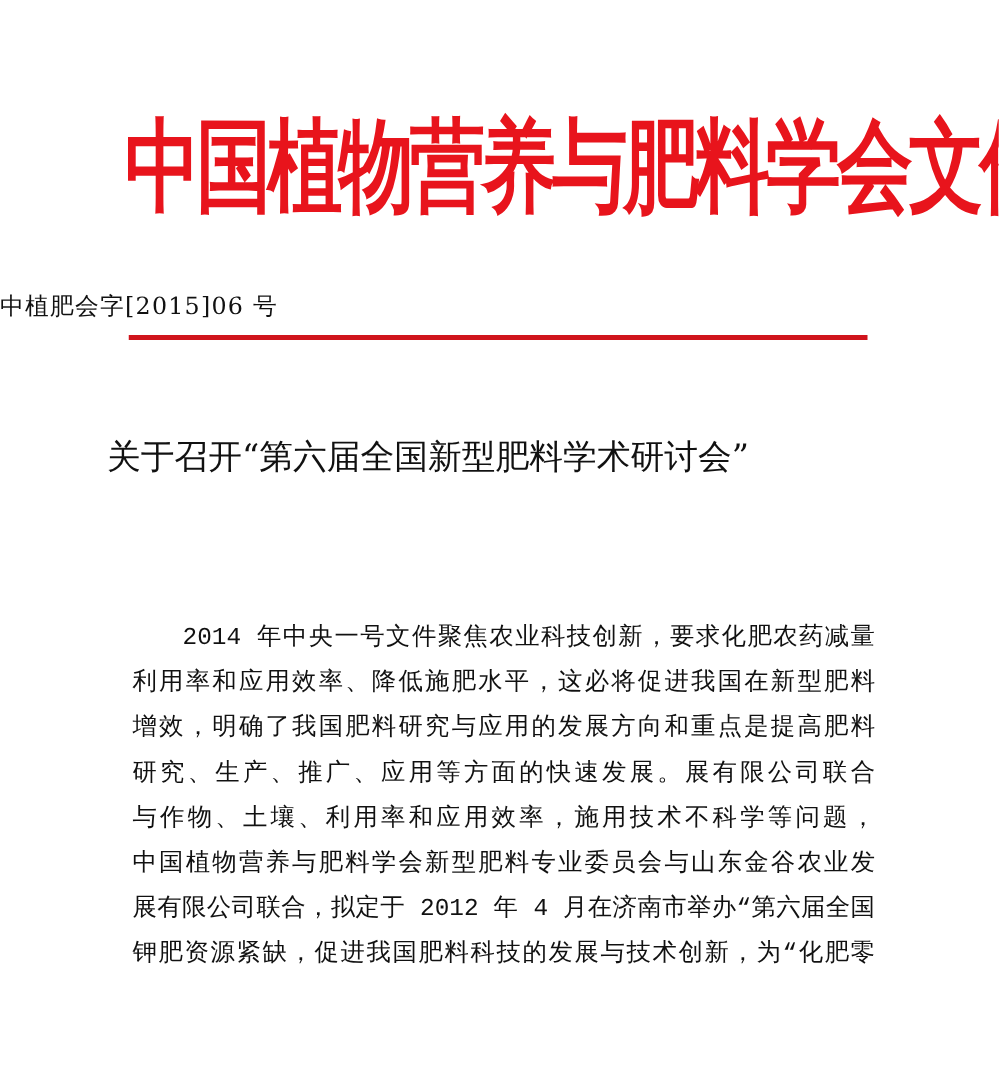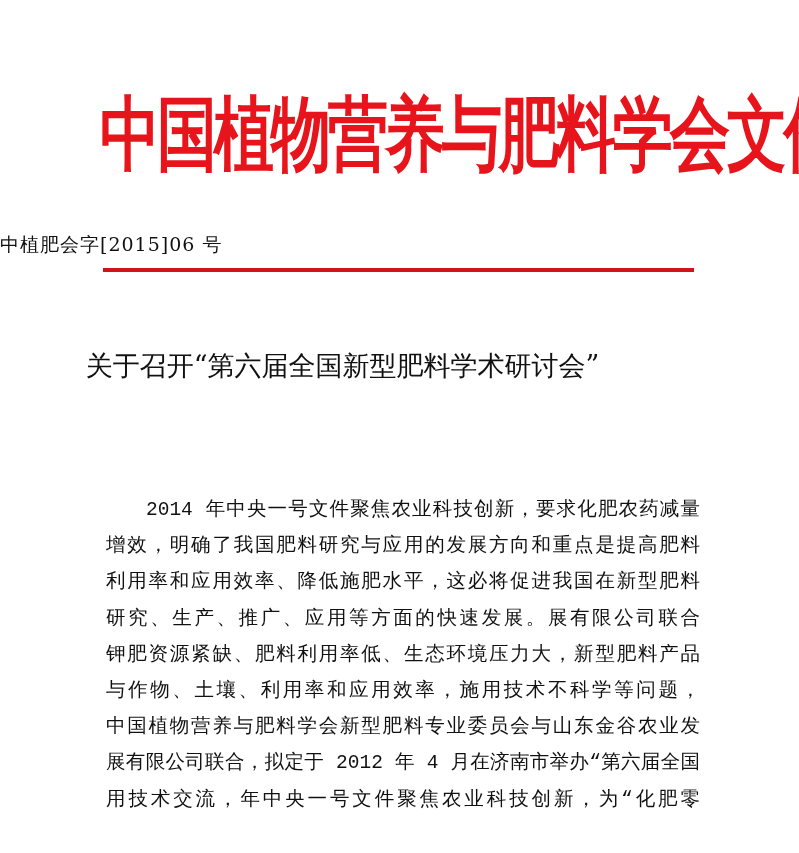--- a/index.html
+++ b/index.html
@@ -98,23 +98,22 @@
   <div class="doc-number">中植肥会字[2015]06 号</div>
 
   <div class="red-rule"></div>
 
   <div class="title">
     <span class="line">关于召开“第六届全国新型肥料学术研讨会”</span>
   </div>
 
   <div class="body-text">
     <span class="line indent">2014 年中央一号文件聚焦农业科技创新，要求化肥农药减量</span>
+    <span class="line">利用率和应用效率、降低施肥水平，这必将促进我国在新型肥料</span>
     <span class="line">增效，明确了我国肥料研究与应用的发展方向和重点是提高肥料</span>
-    <span class="line">利用率和应用效率、降低施肥水平，这必将促进我国在新型肥料</span>
     <span class="line">研究、生产、推广、应用等方面的快速发展。展有限公司联合</span>
-    <span class="line">钾肥资源紧缺、肥料利用率低、生态环境压力大，新型肥料产品</span>
     <span class="line">与作物、土壤、利用率和应用效率，施用技术不科学等问题，</span>
     <span class="line">中国植物营养与肥料学会新型肥料专业委员会与山东金谷农业发</span>
     <span class="line">展有限公司联合，拟定于 2012 年 4 月在济南市举办“第六届全国</span>
-    <span class="line">用技术交流，年中央一号文件聚焦农业科技创新，为“化肥零</span>
+    <span class="line">钾肥资源紧缺，促进我国肥料科技的发展与技术创新，为“化肥零</span>
   </div>
 
 </div>
 
 </body></html>

